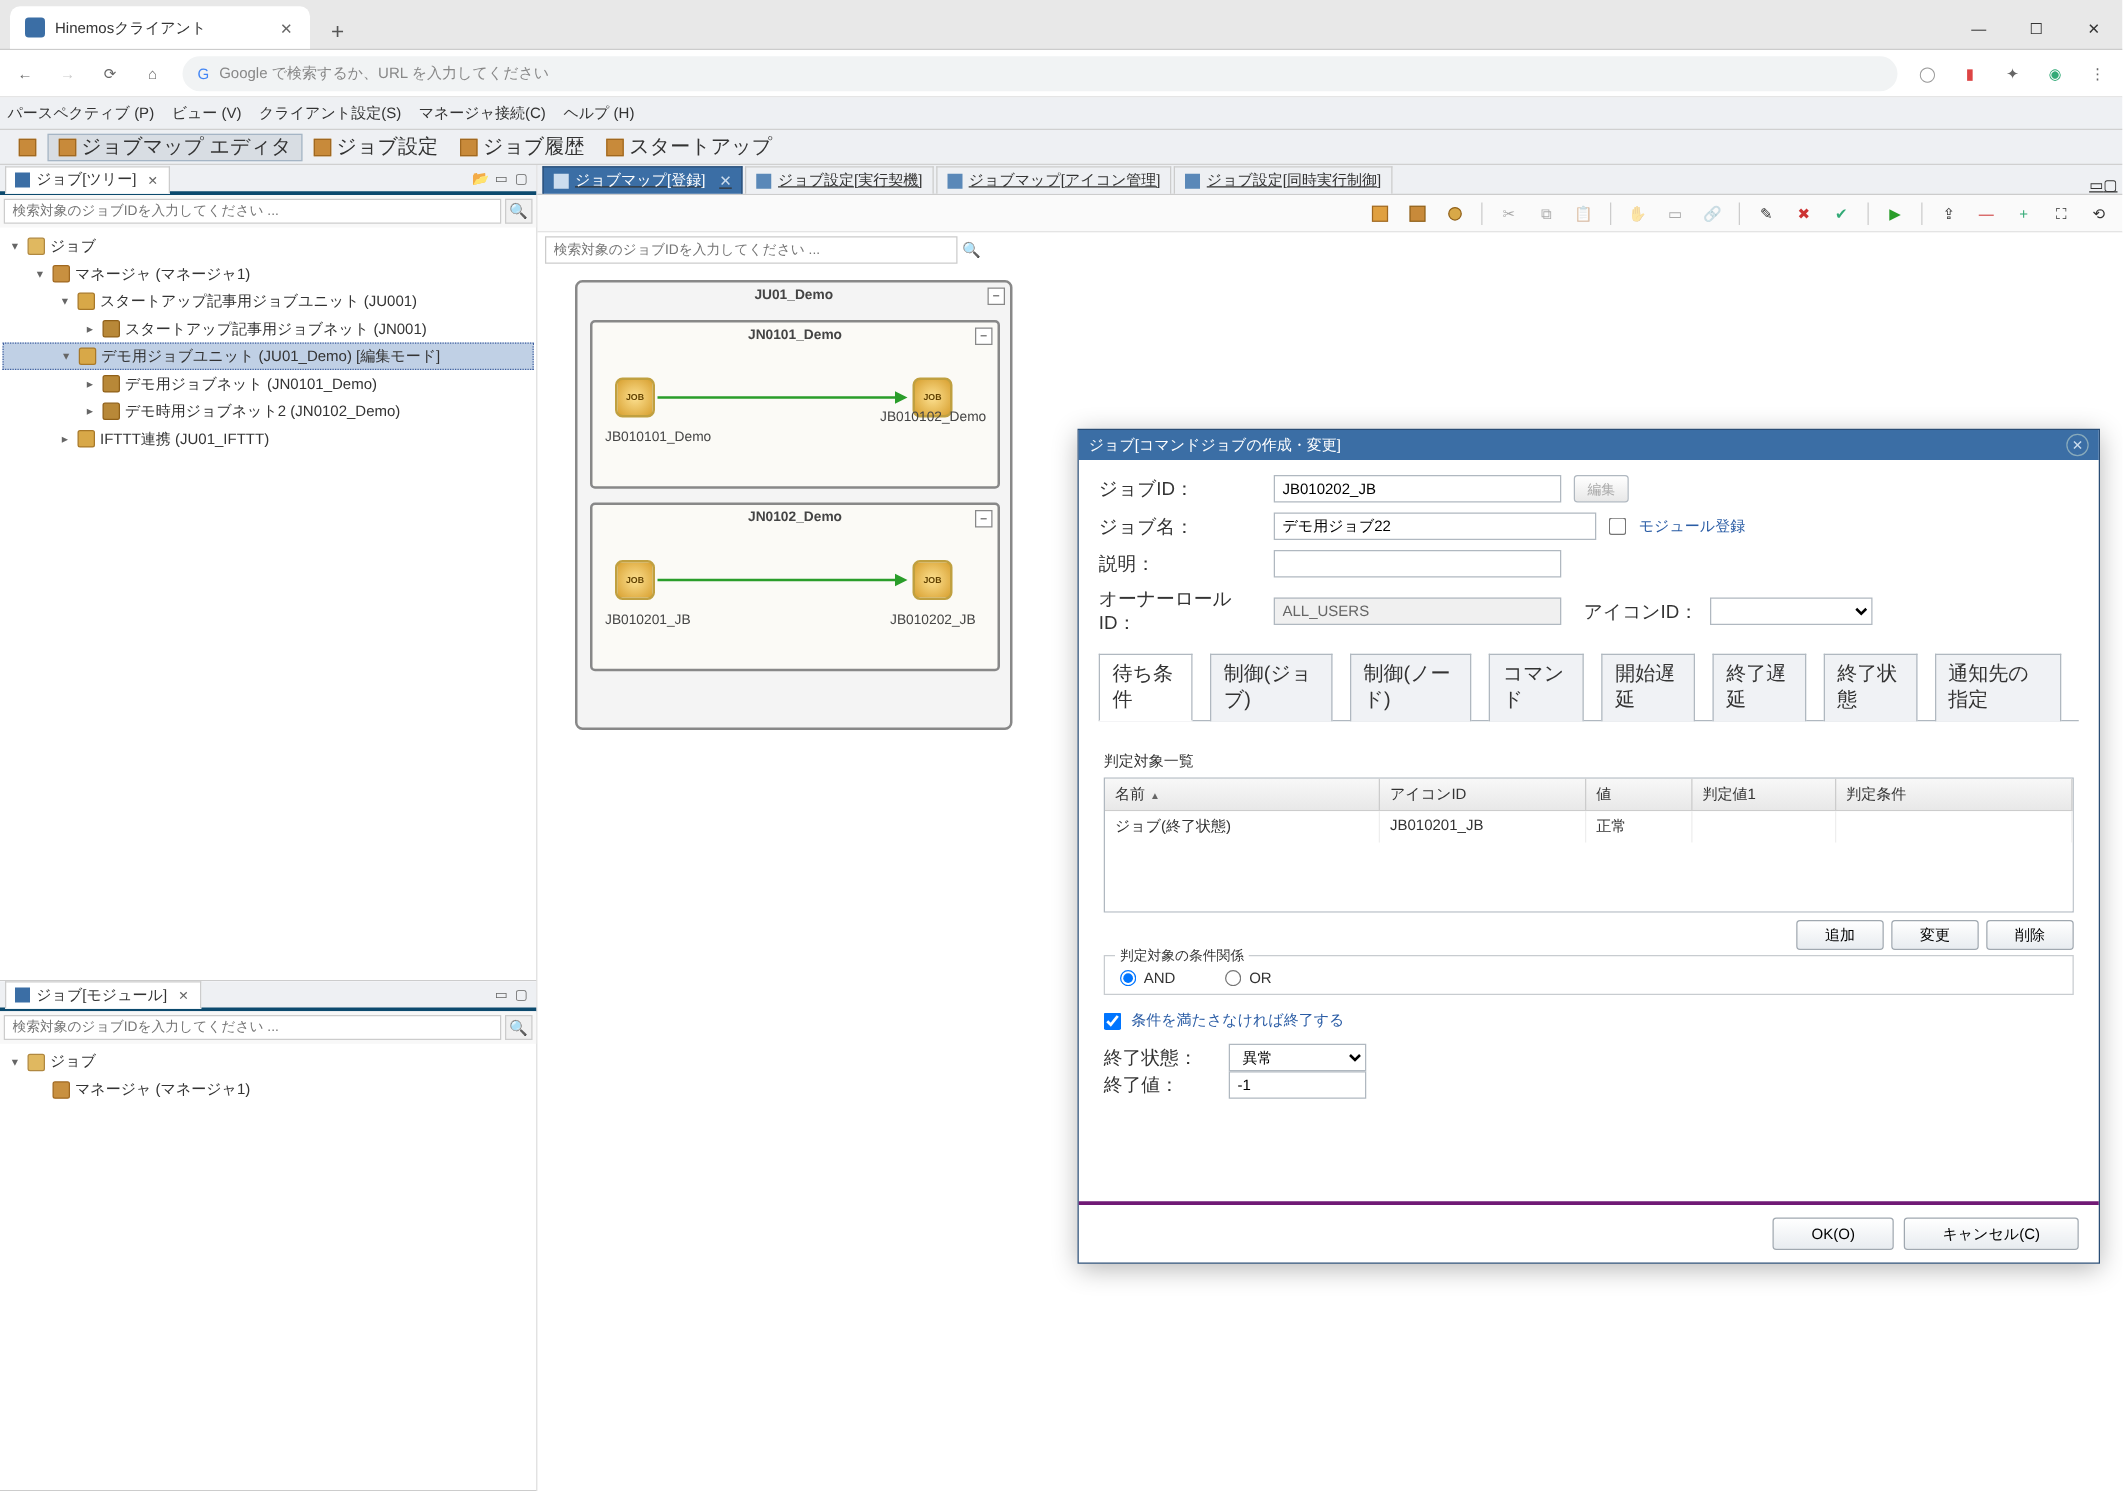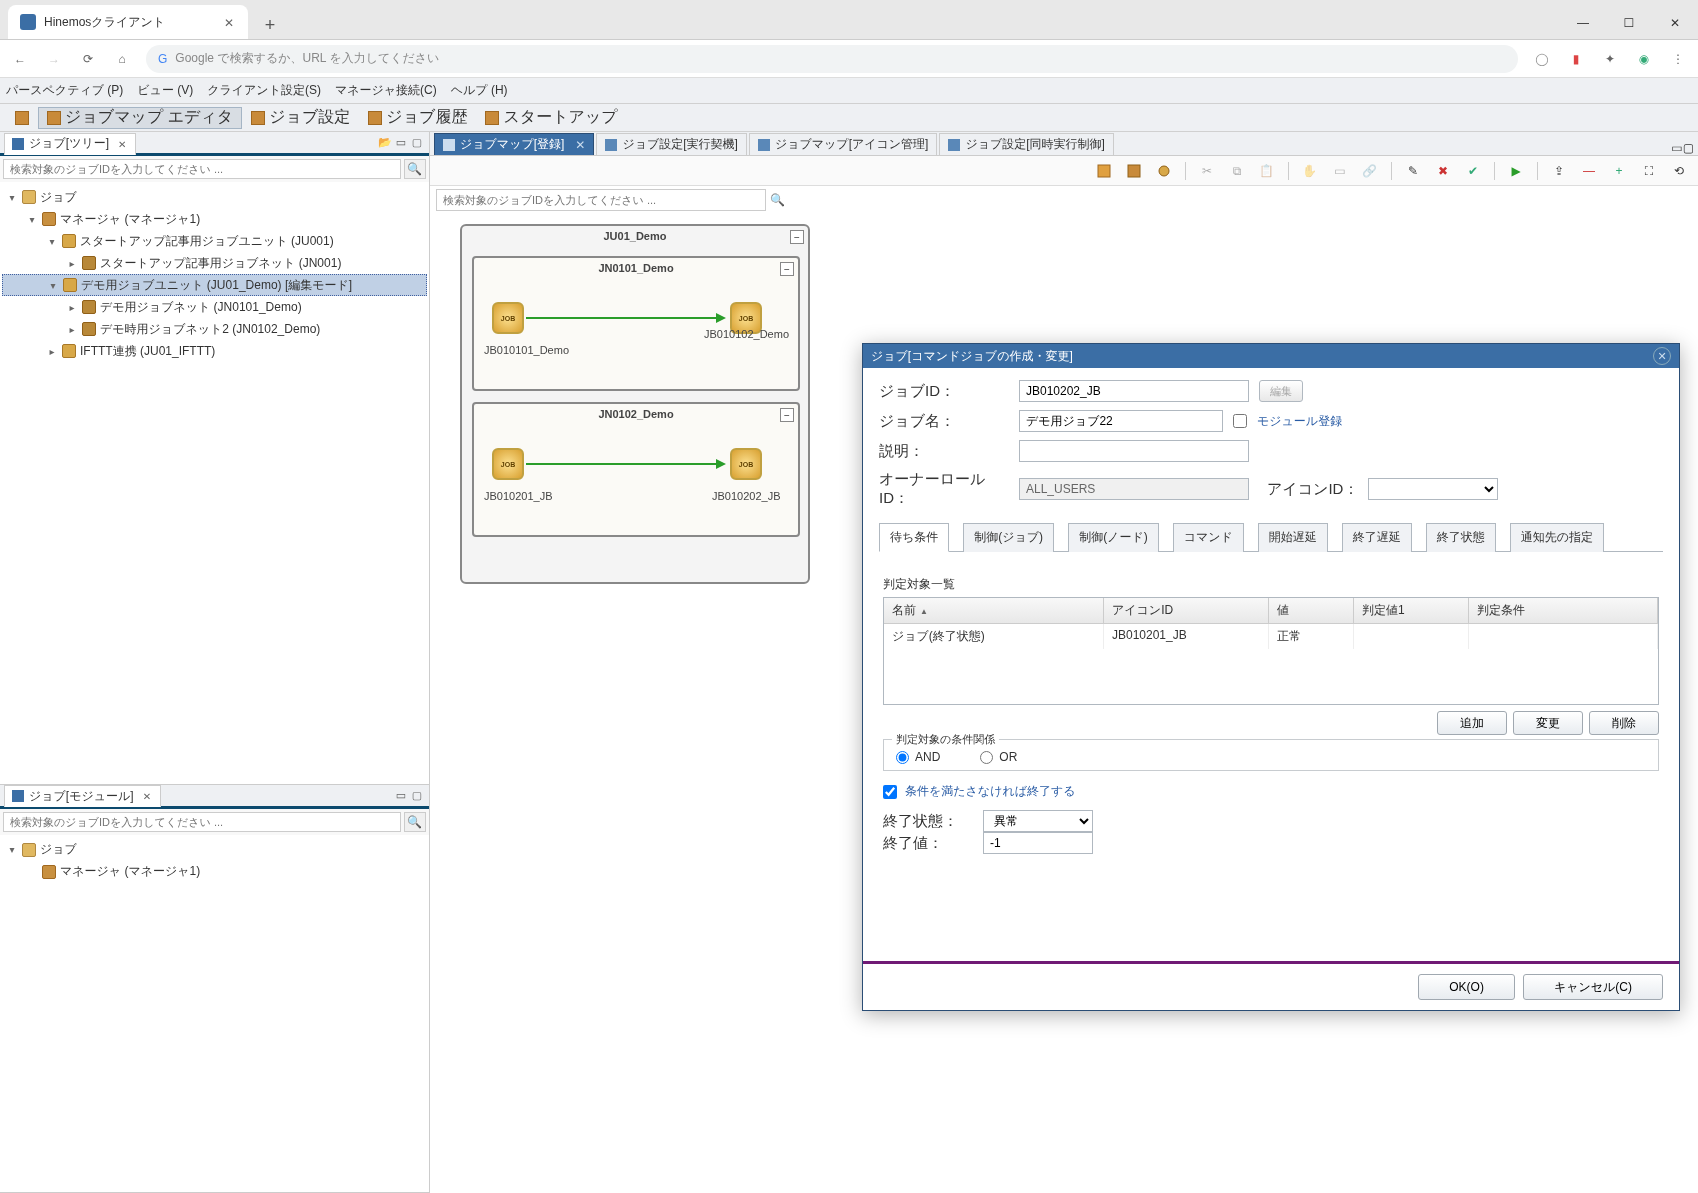--- a/index.html
+++ b/index.html
@@ -49,21 +49,21 @@
 .tree-node { display: flex; align-items: center; height: 22px; gap: 4px; padding-left: var(--indent, 6px); cursor: pointer; white-space: nowrap; }
 .tree-node.selected { background: #c0d0e5; border: 1px dotted #4060a0; }
 .twisty { width: 12px; height: 12px; color: #666; font-size: 10px; display: flex; align-items: center; justify-content: center; }
 .node-ico { width: 14px; height: 14px; border-radius: 2px; }
 .ico-folder { background: #e0b860; border: 1px solid #b08840; }
 .ico-manager { background: #c89040; border: 1px solid #a06820; }
 .ico-unit { background: #d8a848; border: 1px solid #a87828; }
 .ico-net { background: #b88838; border: 1px solid #906018; }
 
 
-.editor-tabbar { height: 24px; display: flex; align-items: flex-end; background: #eef0f3; border-bottom: 1px solid #ccc; padding: 0 4px; }
+.editor-tabbar { height: 24px; display: flex; align-items: flex-end; background: #eef0f3; border-bottom: 1px solid #ccc; padding: 0 4px; text-decoration: underline; }
 .editor-tab { height: 22px; display: flex; align-items: center; padding: 0 8px; gap: 5px; font-size: 12px; background: #eef0f3; border: 1px solid #ccc; border-bottom: none; cursor: pointer; margin-right: 2px; }
 .editor-tab.active { background: #3b6ea5; color: #fff; border-color: #2a4d75; }
 .editor-tab .tab-ico { width: 12px; height: 12px; background: #5a88b8; }
 .editor-tab.active .tab-ico { background: #cde; }
 
 
 .editor-toolbar { height: 30px; display: flex; align-items: center; padding: 0 8px; gap: 8px; border-bottom: 1px solid #ddd; background: #fafafa; }
 .editor-toolbar .spacer { flex: 1; }
 .tb-btn { width: 22px; height: 22px; display: flex; align-items: center; justify-content: center; cursor: pointer; border-radius: 3px; }
 .tb-sep { width: 1px; height: 18px; background: #ccc; margin: 0 2px; }
@@ -93,21 +93,21 @@
 .form-label { width: 130px; font-size: 15px; }
 .form-input { height: 22px; border: 1px solid #b0b8c0; padding: 0 6px; font-size: 12px; background: #fff; }
 .form-input.ro { background: #f0f0f0; color: #666; }
 .form-btn-sm { height: 22px; padding: 0 10px; border: 1px solid #b0b8c0; background: linear-gradient(#fff,#e8e8e8); cursor: pointer; font-size: 11px; border-radius: 3px; }
 .form-btn-sm:disabled { color: #aaa; }
 .chk { width: 14px; height: 14px; }
 .link-label { color: #2a5ca5; font-size: 12px; }
 
 
 .dlg-tabs { display: flex; border-bottom: 1px solid #b0b8c0; margin-top: 6px; }
-.dlg-tab { padding: 5px 10px; font-size: 12px; border: 1px solid #b0b8c0; border-bottom: none; background: #f0f2f5; cursor: pointer; margin-right: 14px; position: relative; top: 1px; }
+.dlg-tab { padding: 5px 10px; font-size: 16px; border: 1px solid #b0b8c0; border-bottom: none; background: #f0f2f5; cursor: pointer; margin-right: 14px; position: relative; top: 1px; }
 .dlg-tab.active { background: #fff; border-bottom: 1px solid #fff; }
 
 .fieldset-label { font-size: 12px; color: #333; margin: 8px 0 4px; }
 .table { border: 1px solid #b0b8c0; }
 .table-header { display: flex; background: linear-gradient(#f8f8f8,#e8e8e8); border-bottom: 1px solid #ccc; }
 .th { padding: 4px 8px; font-size: 12px; border-right: 1px solid #ccc; }
 .table-row { display: flex; }
 .td { padding: 4px 8px; font-size: 12px; border-right: 1px solid #eee; white-space: nowrap; overflow: hidden; }
 .table-body { height: 80px; background: #fff; }
 .sort-ind { font-size: 8px; color: #666; margin-left: 4px; }
@@ -390,21 +390,21 @@
   <div class="dialog-body">
 
     <div class="form-row">
       <div class="form-label">ジョブID：</div>
       <input class="form-input" style="width: 230px;" value="JB010202_JB">
       <button class="form-btn-sm" disabled="">編集</button>
     </div>
 
     <div class="form-row">
       <div class="form-label">ジョブ名：</div>
-      <input class="form-input" style="width: 204px;" value="デモ用ジョブ22">
+      <input class="form-input" style="width: 258px;" value="デモ用ジョブ22">
       <input type="checkbox" class="chk" style="">
       <span class="link-label">モジュール登録</span>
     </div>
 
     <div class="form-row">
       <div class="form-label">説明：</div>
       <input class="form-input" style="width: 230px;" value="">
     </div>
 
     <div class="form-row">

